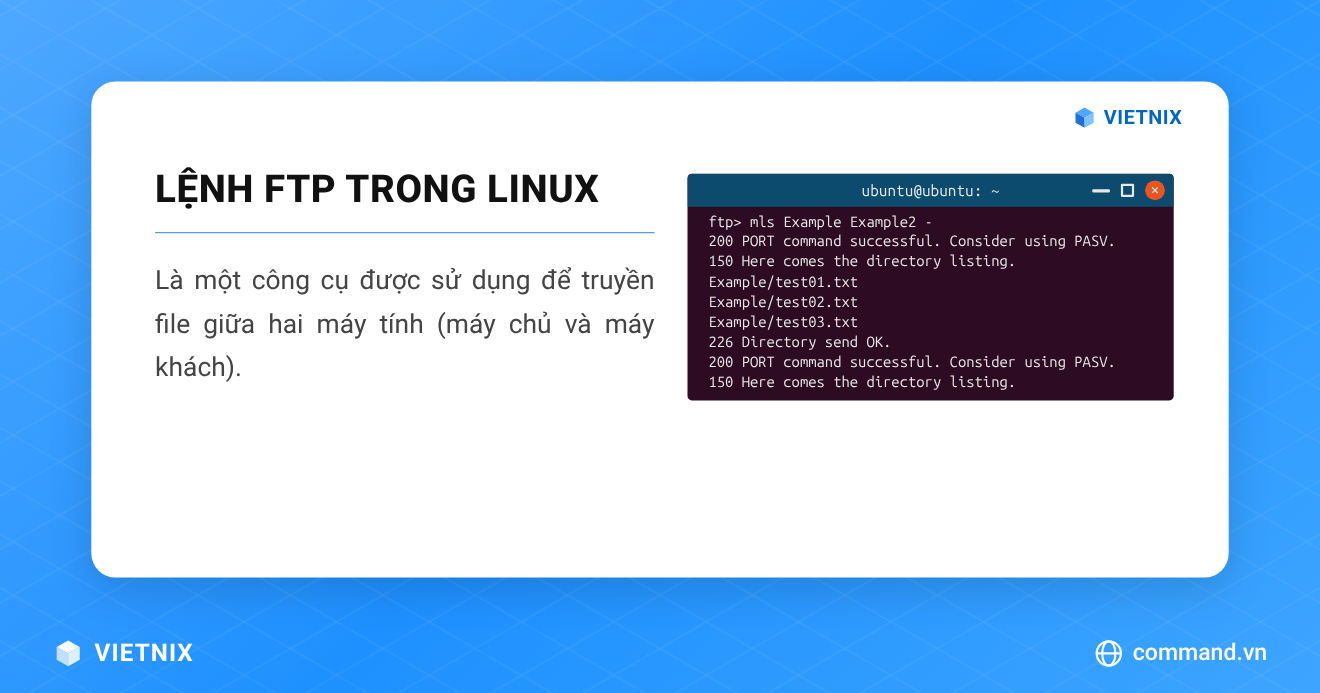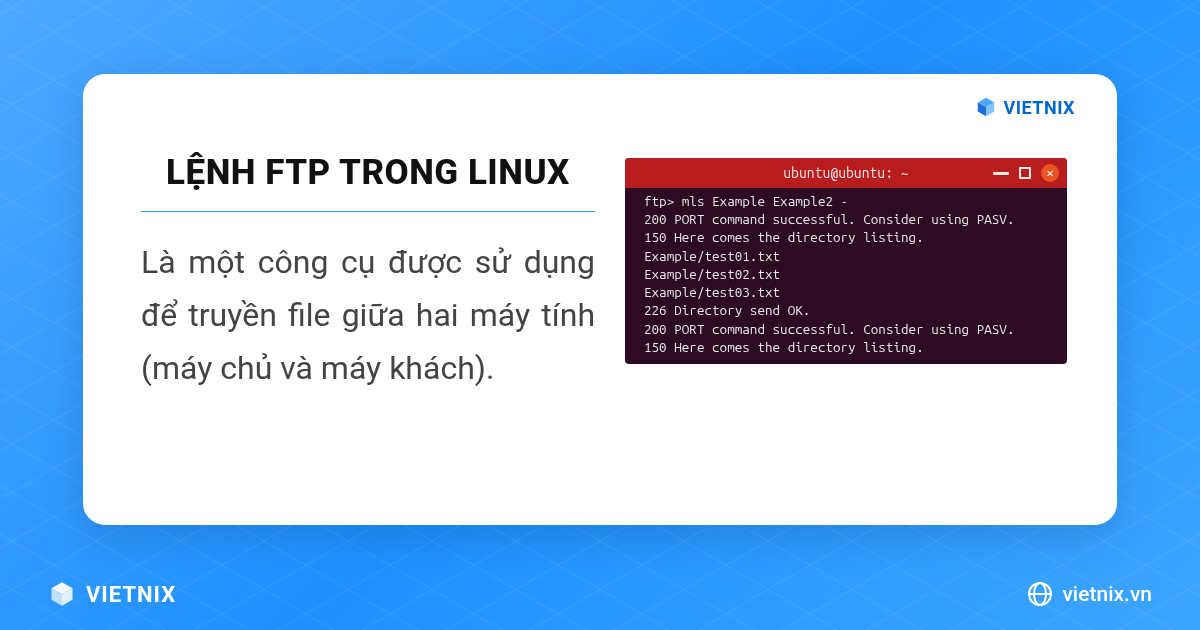--- a/index.html
+++ b/index.html
@@ -53,45 +53,44 @@
   .text-col {
     flex: 1;
     min-width: 0;
   }
   .title {
     font-size: 35px;
     font-weight: 800;
     color: #111111;
     letter-spacing: 0.5px;
     margin-bottom: 18px;
-    text-align: center;
   }
   .divider {
     border: none;
     border-top: 1px solid #4a90d9;
     margin-bottom: 24px;
   }
   .desc {
-    font-size: 32px;
+    font-size: 24px;
     line-height: 1.65;
     color: #444444;
     text-align: justify;
     margin-top: 20px;
   }
   .terminal {
     width: 442px;
     background: #2d0b22;
     border-radius: 4px;
     overflow: hidden;
     font-family: "Ubuntu Mono", "DejaVu Sans Mono", Consolas, monospace;
     margin-top: 6px;
     flex-shrink: 0;
   }
   .term-header {
-    background: #b91c1c;
+    background: #0c4a6e;
     height: 30px;
     display: flex;
     align-items: center;
     justify-content: center;
     position: relative;
     color: #e8e8e8;
     font-size: 14px;
   }
   .term-title { font-weight: 400; }
   .term-controls {
@@ -236,15 +235,15 @@
   <div class="footer-logo">
     <svg class="cube-svg" width="28" height="28" viewBox="0 0 24 24">
       <path d="M12 2 L21 7 L12 12 L3 7 Z" fill="#ffffff" opacity="0.95"></path>
       <path d="M3 7 L12 12 L12 22 L3 17 Z" fill="#ffffff" opacity="0.7"></path>
       <path d="M21 7 L12 12 L12 22 L21 17 Z" fill="#ffffff" opacity="0.85"></path>
     </svg>
     <span>VIETNIX</span>
   </div>
   <div class="footer-site">
     <span class="globe"></span>
-    <span>vietnix.vn</span>
+    <span>command.vn</span>
   </div>
 </div>
 
 </body></html>

